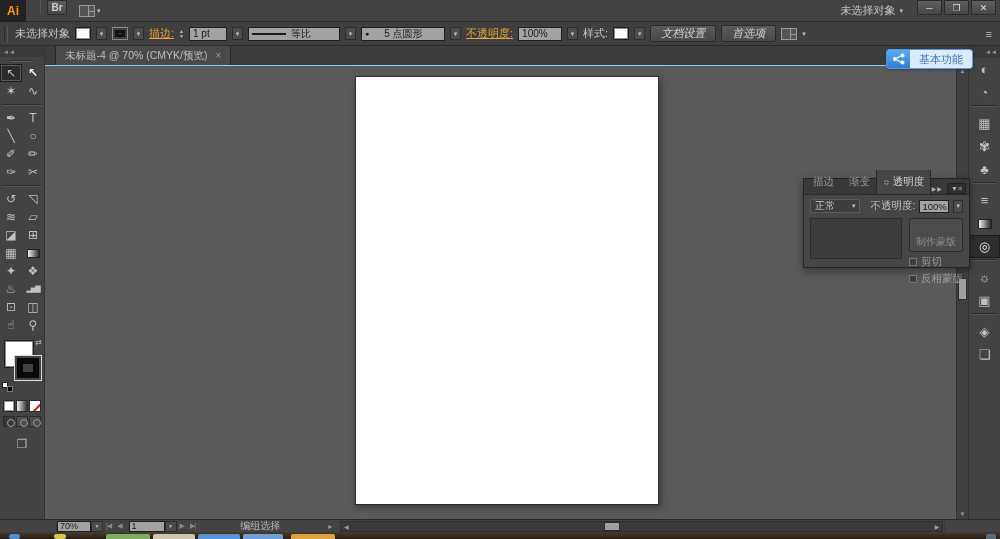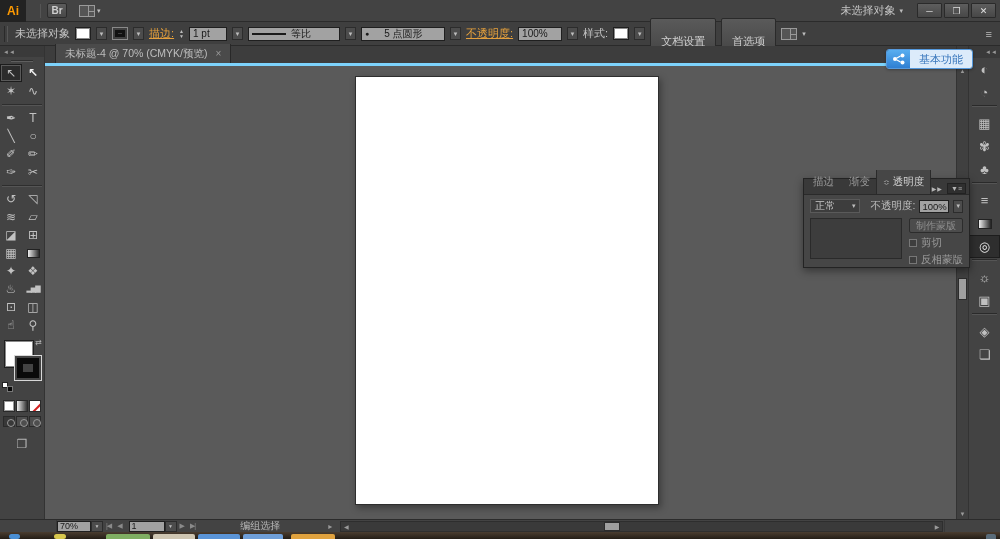--- a/index.html
+++ b/index.html
@@ -4,21 +4,21 @@
 <style>
   * { box-sizing: border-box; margin: 0; padding: 0; }
   html,body { width:1000px; height:539px; overflow:hidden; }
   body {
     font-family: "Liberation Sans", "DejaVu Sans", sans-serif;
     background:#434343; color:#c7c7c7; position:relative; font-size:11px;
     -webkit-font-smoothing:antialiased;
   }
 
   
-  .titlebar { height:22px; background:#434343; border-bottom:1px solid #2b2b2b; display:flex; align-items:center; }
+  .titlebar { height:22px; background:#434343; border-bottom:1px solid #2b2b2b; display:flex; }
   .ai-logo { width:26px; height:22px; background:#222; color:#ff9a00; font-weight:bold; font-size:12px;
              display:flex; align-items:center; justify-content:center; margin-right:8px; }
   .menus { display:flex; height:100%; }
   .menu-item { padding:0 9px; display:flex; align-items:center; color:#cfcfcf; cursor:default; }
   .tb-vsep { width:1px; height:14px; background:#2e2e2e; border-right:1px solid #555; margin:0 6px; }
   .br-btn { background:linear-gradient(#5c5c5c,#484848); border:1px solid #2c2c2c; color:#cfcfcf;
             font-size:10px; font-weight:bold; width:20px; height:15px; border-radius:2px; }
   .arrange-btn { display:flex; align-items:center; margin-left:12px; gap:2px; }
   .arr-ic { width:16px; height:12px; border:1px solid #9a9a9a; background:#555; position:relative; display:inline-block; }
   .arr-ic::after { content:""; position:absolute; top:0; bottom:0; left:8px; width:1px; background:#9a9a9a; }
@@ -41,21 +41,21 @@
   .dd-btn { width:11px; height:13px; background:#4c4c4c; border:1px solid #2c2c2c; color:#bdbdbd; font-size:6px;
             display:flex; align-items:center; justify-content:center; }
   .stepper { display:flex; flex-direction:column; justify-content:center; font-size:5px; color:#bdbdbd; line-height:5px; }
   .field { background:#a2a2a2; border:1px solid #1f1f1f; color:#1a1a1a; height:14px; display:flex; align-items:center;
            padding:0 3px; font-size:10px; }
   .f-w38 { width:38px; } .f-w44 { width:44px; }
   .profile-box { width:92px; gap:5px; } .brush-box { width:84px; gap:15px; }
   .p-line { display:inline-block; width:34px; height:2px; background:#1a1a1a; }
   .dot-ic { font-size:7px; color:#1a1a1a; }
   .ob-btn { background:linear-gradient(#5a5a5a,#484848); border:1px solid #2a2a2a; color:#d0d0d0; height:17px;
-            padding:15px 10px; font-size:11px; border-radius:2px; white-space:nowrap; }
+            padding:0 10px; font-size:11px; border-radius:2px; white-space:nowrap;font-style:italic; }
   .ob-end { margin-left:auto; color:#bdbdbd; font-size:11px; padding-right:4px; }
 
   
   .main { display:flex; height:473px; }
 
   
   .toolbar { width:45px; background:#434343; border-right:1px solid #333; display:flex; flex-direction:column; }
   .tb-head { height:11px; display:flex; align-items:center; padding:0 3px; color:#9a9a9a; font-size:6px; background:#3a3a3a; }
   .tb-grip { height:7px; display:flex; align-items:center; justify-content:center; }
   .tb-grip i { width:22px; height:2px; background:#5f5f5f; border-top:1px solid #2e2e2e; }
@@ -84,21 +84,21 @@
   .cgn-b.none { background:#fff; position:relative; overflow:hidden; }
   .cgn-b.none::after { content:""; position:absolute; left:-2px; top:5px; width:20px; height:2px; background:#d21f1f; transform:rotate(-45deg); }
   .dmodes { display:flex; gap:1px; padding:2px 3px; }
   .dm-b { width:13px; height:11px; background:#4e4e4e; border:1px solid #2a2a2a; position:relative; }
   .dm-b::after { content:""; position:absolute; left:3px; top:2px; width:6px; height:6px; border:1px solid #9a9a9a; border-radius:50%; }
   .dm-b.active { background:#383838; }
   .screen-mode { margin:8px auto 0 auto; color:#b5b5b5; font-size:12px; }
 
   
   .center { flex:1; display:flex; flex-direction:column; min-width:0; }
-  .tabbar { height:20px; background:#3d3d3d; border-bottom:3px solid #7dd3fc; display:flex; align-items:flex-end; }
+  .tabbar { height:20px; background:#3d3d3d; border-bottom:1px solid #7dd3fc; display:flex; align-items:flex-end; }
   .doc-tab { height:19px; background:#4a4a4a; border-right:1px solid #282828; border-left:1px solid #282828;
              display:flex; align-items:center; gap:8px; padding:0 9px; color:#bdbdbd; font-size:10.5px; margin-left:10px; }
   .doc-tab .close { color:#9a9a9a; font-size:10px; }
   .canvas { flex:1; background:#5a5a5a; position:relative; }
   .artboard { position:absolute; left:310px; top:10px; width:304px; height:429px; background:#fff; border:1px solid #2e2e2e;
               box-shadow:2px 3px 7px rgba(0,0,0,0.35); }
 
   
   .vscroll { width:12px; display:flex; flex-direction:column; background:#3d3d3d; border-left:1px solid #333; }
   .vs-spacer { height:20px; background:#3d3d3d; border-bottom:1px solid #2a2a2a; }
@@ -130,21 +130,21 @@
   .fp-body { padding:4px 6px; }
   .fp-row1 { display:flex; align-items:center; gap:4px; }
   .blend-select { width:58px; height:14px; background:#3d3d3d; border:1px solid #5a5a5a; color:#c9c9c9;
                   display:flex; align-items:center; justify-content:space-between; padding:0 4px; font-size:10px; }
   .fp-oplabel { color:#bdbdbd; margin-left:6px; white-space:nowrap; }
   .fp-opfield { width:30px; height:13px; background:#a2a2a2; border:1px solid #1f1f1f; color:#1a1a1a; font-size:9.5px;
                 display:flex; align-items:center; padding:0 2px; }
   .fp-row2 { display:flex; margin-top:5px; gap:7px; }
   .fp-thumbwell { width:96px; height:41px; background:#3d3d3d; border:1px solid #2a2a2a; }
   .fp-right { display:flex; flex-direction:column; gap:3px; }
-  .mask-btn { background:#4c4c4c; border:1px solid #2c2c2c; color:#8f8f8f; height:15px; font-size:10px; padding:0 5px; border-radius:2px; white-space:nowrap; }
+  .mask-btn { background:#4c4c4c; border:1px solid #2c2c2c; color:#8f8f8f; height:15px; font-size:10px; padding:16px 5px; border-radius:2px; white-space:nowrap; }
   .fp-check { display:flex; align-items:center; gap:4px; color:#9a9a9a; white-space:nowrap; }
   .cb { width:8px; height:8px; background:#3e3e3e; border:1px solid #777; display:inline-block; }
 
   
   .upload { position:absolute; left:886px; top:49px; height:20px; display:flex; border:1px solid #5599dd;
             border-radius:3px; overflow:hidden; z-index:7; box-shadow:0 1px 3px rgba(0,0,0,0.3); }
   .up-ic { width:23px; background:linear-gradient(#58aef0,#2f7fd2); display:flex; align-items:center; justify-content:center; }
   .up-label { background:#dcebfa; color:#3a78bd; font-size:11px; padding:0 9px; display:flex; align-items:center; white-space:nowrap; }
 
   

